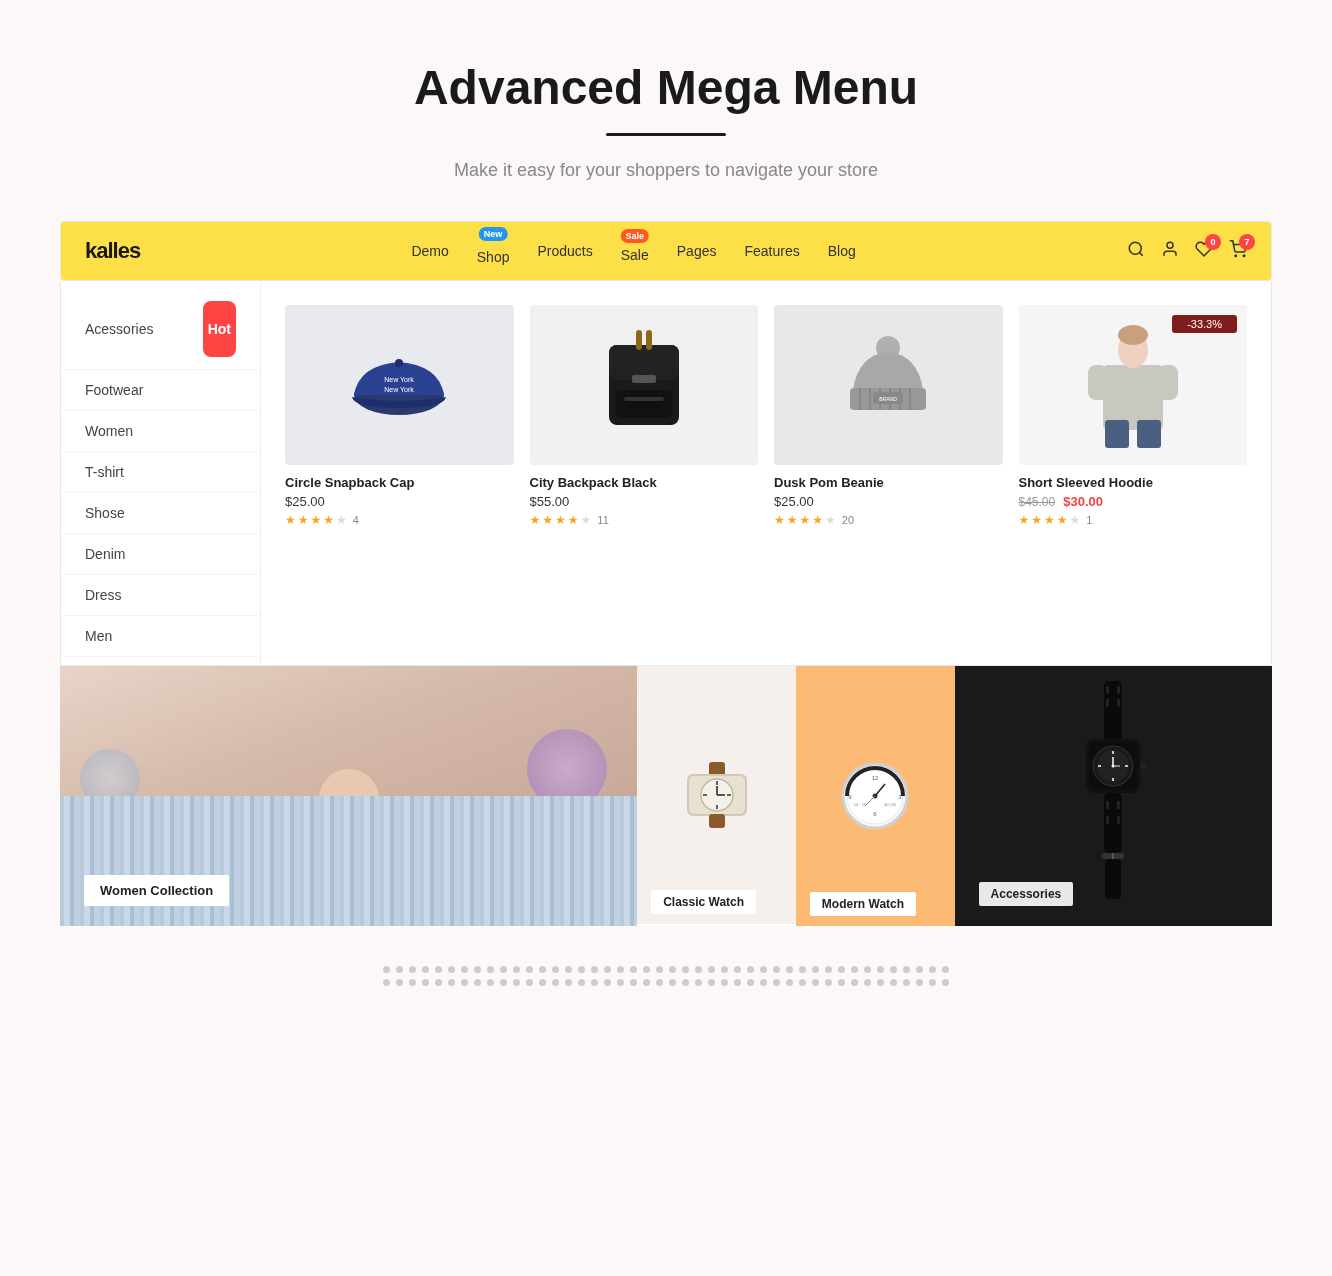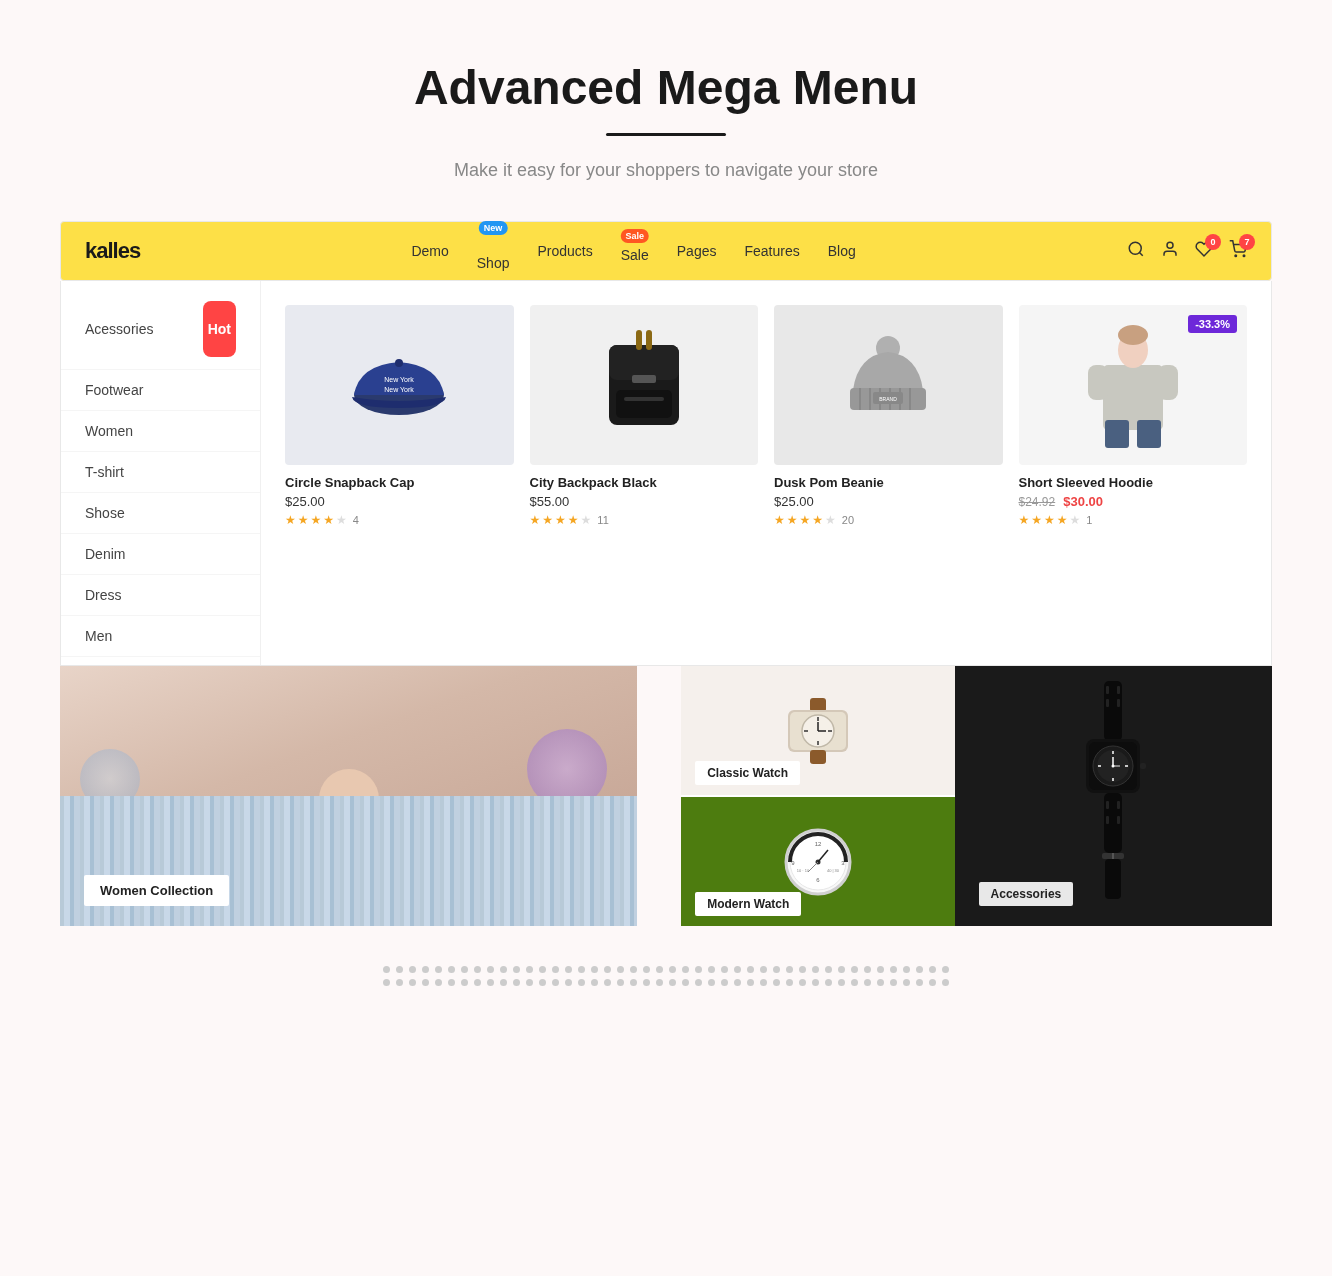--- a/index.html
+++ b/index.html
@@ -171,25 +171,25 @@
       height: 160px;
       display: flex;
       align-items: center;
       justify-content: center;
       margin-bottom: 10px;
     }
     .product-discount-badge {
       position: absolute;
       top: 10px;
       right: 10px;
-      background: #6d28d9;
+      background: #7f1d1d;
       color: #fff;
       font-size: 11px;
-      font-weight: 700;
-      padding: 3px 7px;
+      font-weight: 400;
+      padding: 3px 15px;
       border-radius: 3px;
     }
     .product-name {
       font-size: 13px;
       font-weight: 600;
       color: #222;
       margin-bottom: 4px;
     }
     .product-price-wrap {
       display: flex;
@@ -268,21 +268,21 @@
   <p class="hero-subtitle">Make it easy for your shoppers to navigate your store</p>
 </section>
 
 <nav class="navbar">
   <span class="navbar-logo">kalles</span>
 
   <ul class="navbar-nav">
     <li class="nav-item">
       <span>Demo</span>
     </li>
-    <li class="nav-item" style="padding-top:24px;">
+    <li class="nav-item" style="padding-top:12px;">
       <span class="nav-badge badge-new">New</span>
       <span>Shop</span>
     </li>
     <li class="nav-item">
       <span>Products</span>
     </li>
     <li class="nav-item" style="padding-top:8px;">
       <span class="nav-badge badge-sale">Sale</span>
       <span>Sale</span>
     </li>
@@ -470,21 +470,21 @@
             <ellipse cx="50" cy="30" rx="15" ry="18" fill="#f0d0c0"></ellipse>
 
             <ellipse cx="50" cy="15" rx="15" ry="10" fill="#c8a080"></ellipse>
 
             <rect x="22" y="100" width="24" height="28" rx="3" fill="#4a6080"></rect>
             <rect x="54" y="100" width="24" height="28" rx="3" fill="#4a6080"></rect>
           </svg>
         </div>
         <div class="product-name">Short Sleeved Hoodie</div>
         <div class="product-price-wrap">
-          <span class="product-price-original">$24.92</span>
+          <span class="product-price-original">$45.00</span>
           <span class="product-price-sale">$30.00</span>
         </div>
         <div class="product-stars">
           <span class="star">★</span>
           <span class="star">★</span>
           <span class="star">★</span>
           <span class="star">★</span>
           <span class="star" style="color:#ddd;">★</span>
           <span class="star-count">1</span>
         </div>
@@ -502,21 +502,21 @@
 
       <div style="position:absolute; bottom:0; right:30px; width:80px; height:80px; background:radial-gradient(circle,#c8a8e8 0%,#9870c0 100%); border-radius:50%; opacity:0.6;"></div>
       <div style="position:absolute; bottom:0; left:20px; width:60px; height:60px; background:radial-gradient(circle,#c8d8e8 0%,#90a8c8 100%); border-radius:50%; opacity:0.5;"></div>
       <div style="width:60px; height:40px; background:#e8c8b0; border-radius:30px 30px 0 0; position:absolute; bottom:0; left:50%; transform:translateX(-50%);"></div>
     </div>
 
     <div style="position:absolute; bottom:0; left:0; width:100%; height:50%; background: repeating-linear-gradient(90deg, #b8cad8 0px, #b8cad8 4px, #c8d8e8 4px, #c8d8e8 10px, #a8c0d4 10px, #a8c0d4 14px, #c0d0e0 14px, #c0d0e0 20px);"></div>
     <div class="banner-label">Women Collection</div>
   </div>
 
-  <div style="display:flex; flex-direction:column;margin-left:44px;">
+  <div style="display:flex; flex-direction:row;">
 
     <div class="banner-item" style="flex:1; background:#f5f0ec; display:flex; align-items:center; justify-content:center; position:relative; border-bottom:2px solid #fff;">
       <svg width="80" height="70" viewBox="0 0 80 70">
 
         <rect x="32" y="2" width="16" height="14" rx="3" fill="#8B5A2B"></rect>
 
         <rect x="10" y="14" width="60" height="42" rx="6" fill="#d4c8b8"></rect>
         <rect x="12" y="16" width="56" height="38" rx="5" fill="#e8e0d0"></rect>
         <circle cx="40" cy="35" r="16" fill="#f5f0e8" stroke="#c0b8a8" stroke-width="1.5"></circle>
 
@@ -526,21 +526,21 @@
         <line x1="50" y1="35" x2="54" y2="35" stroke="#333" stroke-width="1.5"></line>
 
         <line x1="40" y1="35" x2="40" y2="26" stroke="#222" stroke-width="1.5"></line>
         <line x1="40" y1="35" x2="48" y2="35" stroke="#222" stroke-width="1.5"></line>
 
         <rect x="32" y="54" width="16" height="14" rx="3" fill="#8B5A2B"></rect>
       </svg>
       <div class="banner-label" style="bottom:10px; left:14px; font-size:12px; padding:5px 12px;">Classic Watch</div>
     </div>
 
-    <div class="banner-item" style="flex:1; background:#4d7c0f; display:flex; align-items:center; justify-content:center; position:relative;">
+    <div class="banner-item" style="flex:1; background:#fdba74; display:flex; align-items:center; justify-content:center; position:relative;">
       <svg width="90" height="80" viewBox="0 0 90 80">
 
         <circle cx="45" cy="40" r="32" fill="#f8f8f8" stroke="#d0d0d0" stroke-width="3"></circle>
         <circle cx="45" cy="40" r="28" fill="#fff" stroke="#e8e8e8" stroke-width="1"></circle>
 
         <path d="M17,40 A28,28 0 0,1 73,40" fill="none" stroke="#222" stroke-width="4"></path>
 
         <text x="45" y="24" text-anchor="middle" font-size="6" fill="#666">12</text>
         <text x="45" y="60" text-anchor="middle" font-size="6" fill="#666">6</text>
         <text x="20" y="43" text-anchor="middle" font-size="6" fill="#666">9</text>

